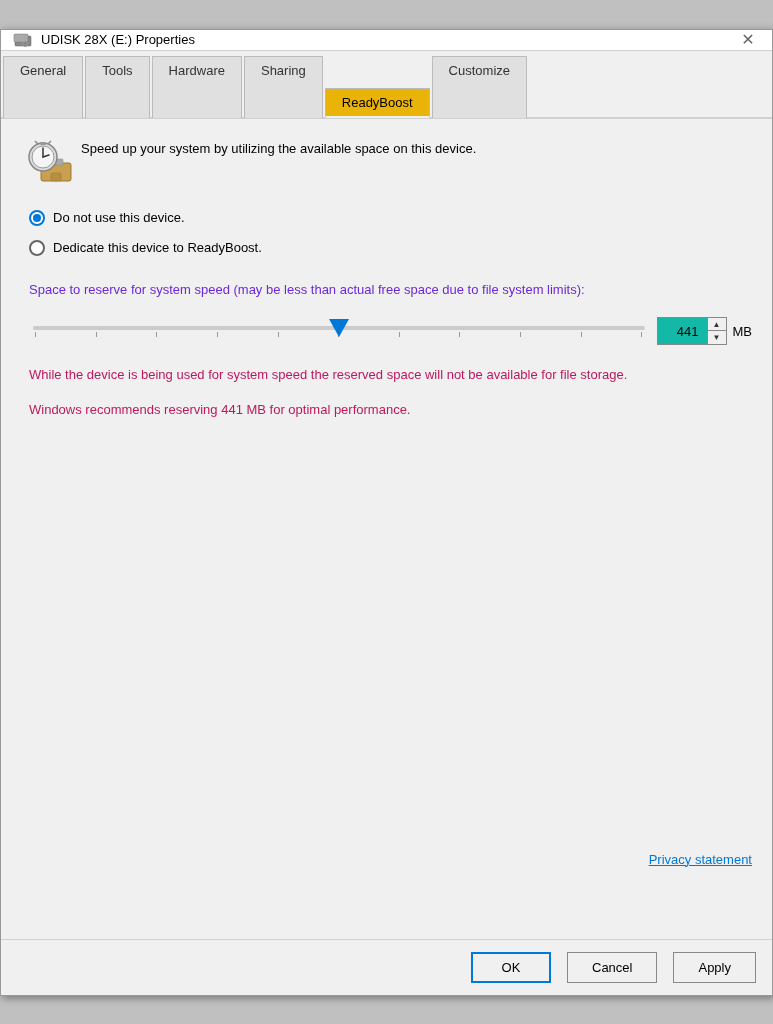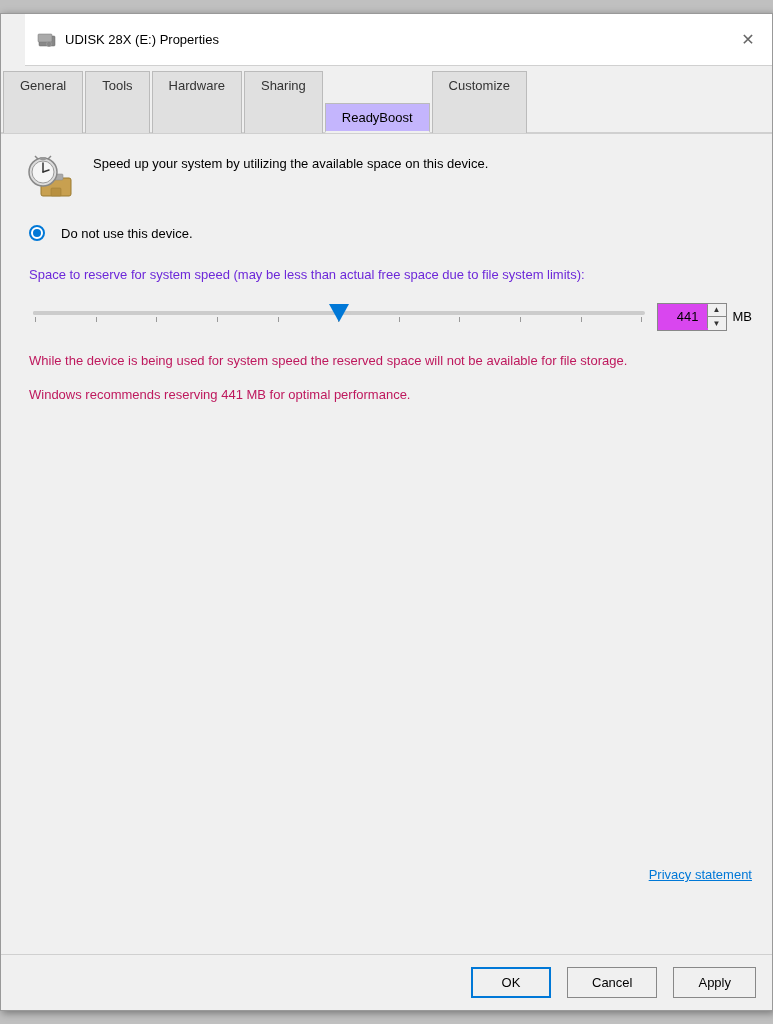--- a/index.html
+++ b/index.html
@@ -18,22 +18,21 @@
       border: 1px solid #999;
       box-shadow: 2px 2px 8px rgba(0,0,0,0.4);
     }
     .title-bar {
       background: #ffffff;
       display: flex;
       align-items: center;
       justify-content: space-between;
       padding: 8px 12px;
       border-bottom: 1px solid #d0d0d0;
-      height: 52px;
-      margin-left: 24px;
+      height: 21px;
     }
     .title-bar-left {
       display: flex;
       align-items: center;
       gap: 8px;
     }
     .title-text {
       font-size: 13px;
       color: #000;
     }
@@ -63,39 +62,39 @@
       border: 1px solid #bbb;
       border-bottom: none;
       background: #e0e0e0;
       margin-right: 2px;
       font-size: 13px;
       color: #333;
       position: relative;
       top: 1px;
     }
     .tab.active {
-      background: #c4b5fd;
+      background: #eab308;
       border-bottom: 2px solid #f0f0f0;
       color: #000;
       font-weight: 400;
       z-index: 1;
       margin-top: 32px;
     }
 
     .content {
       padding: 16px 20px;
       background: #f0f0f0;
       min-height: 820px;
       position: relative;
     }
 
     .header-section {
       display: flex;
       align-items: flex-start;
-      gap: 12px;
+      gap: 0;
       margin-bottom: 20px;
     }
     .device-icon {
       width: 60px;
       height: 55px;
       flex-shrink: 0;
     }
     .header-desc {
       font-size: 13px;
       color: #000;
@@ -106,21 +105,21 @@
     .radio-group {
       display: flex;
       flex-direction: column;
       gap: 14px;
       margin-bottom: 24px;
       padding-left: 8px;
     }
     .radio-item {
       display: flex;
       align-items: center;
-      gap: 16px;
+      gap: 8px;
       cursor: pointer;
     }
     .radio-circle {
       width: 16px;
       height: 16px;
       border-radius: 50%;
       border: 2px solid #666;
       display: flex;
       align-items: center;
       justify-content: center;
@@ -205,21 +204,21 @@
     }
     .spinbox-wrapper {
       display: flex;
       align-items: center;
       gap: 6px;
     }
     .spinbox {
       display: flex;
       align-items: center;
       border: 1px solid #888;
-      background: #d946ef;
+      background: #14b8a6;
     }
     .spinbox-value {
       padding: 4px 8px;
       min-width: 50px;
       text-align: right;
       font-size: 13px;
       border-right: 1px solid #888;
     }
     .spinbox-arrows {
       display: flex;
@@ -329,20 +328,24 @@
         <line x1="27" y1="9" x2="30" y2="6" stroke="#888" stroke-width="1.5"></line>
       </svg>
       <p class="header-desc">Speed up your system by utilizing the available space on this device.</p>
     </div>
 
     <div class="radio-group">
       <label class="radio-item">
         <div class="radio-circle checked">
         </div>
         <span class="radio-label">Do not use this device.</span>
+      </label>
+      <label class="radio-item">
+        <div class="radio-circle"></div>
+        <span class="radio-label">Dedicate this device to ReadyBoost.</span>
       </label>
     </div>
 
     <div class="space-section">
       <p class="space-desc">Space to reserve for system speed (may be less than actual free space due to file system limits):</p>
 
       <div class="slider-row">
         <div class="slider-container">
           <div class="slider-track">
             <div class="slider-fill"></div>

